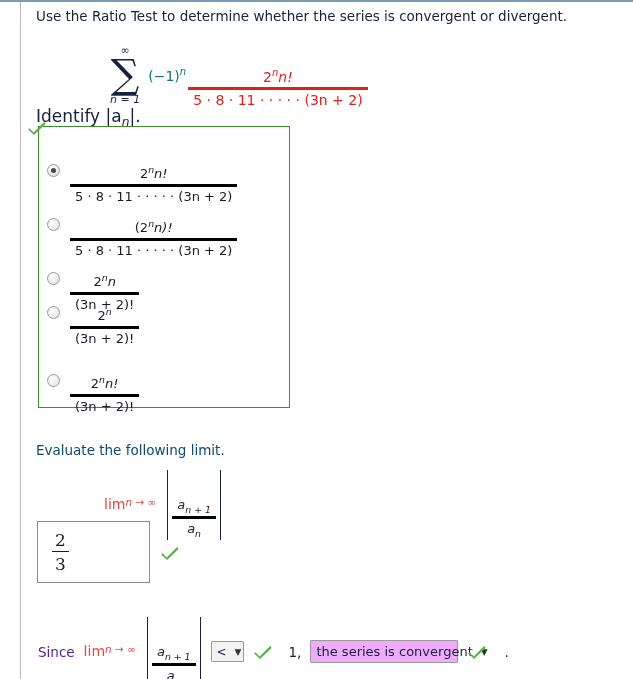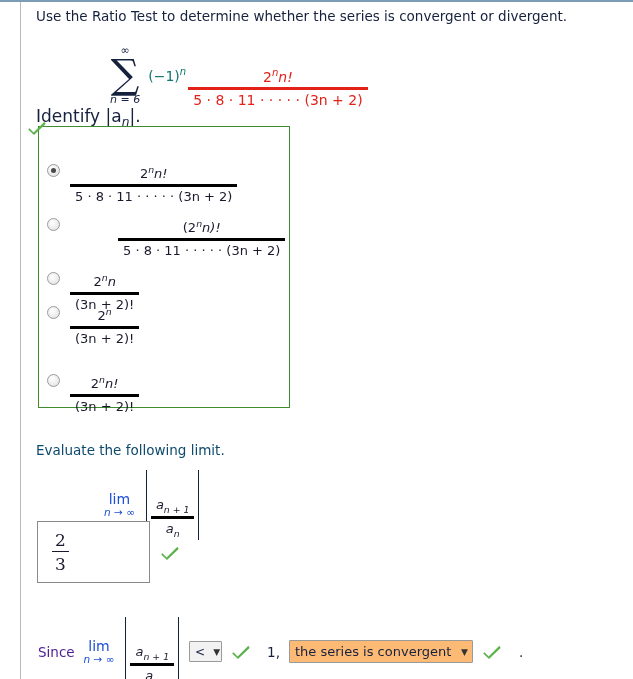--- a/index.html
+++ b/index.html
@@ -153,24 +153,24 @@
   }
   .limit-expr {
     position: absolute;
     left: 104px; top: 470px;
     display: flex;
     align-items: center;
     white-space: nowrap;
   }
   .lim-stack {
     display: inline-flex;
-    flex-direction: column;
-    align-items: center;
+    flex-direction: row;
+    align-items: flex-start;
     line-height: 1.05;
-    color: #1d4ed8;
+    color: #ef4444;
     margin-right: 7px;
   }
   .lim-stack .lw { font-size: 14px; }
   .lim-stack .lsub { font-size: 10.5px; }
   .abs-bars {
     display: inline-flex;
     align-items: stretch;
     justify-content: flex-end;
   }
   .bar {
@@ -222,44 +222,44 @@
     border: 1px solid #9a9a9a;
     border-radius: 1px;
     padding: 2px 4px 2px 5px;
     display: inline-flex;
     align-items: center;
     box-sizing: border-box;
   }
   .sel .caret { margin-left: 8px; font-size: 9px; color: #333; }
   .sel-op { width: 33px; height: 21px; justify-content: space-between; margin-left: 6px; }
   .sel-conv {
-    background: #fdba74;
+    background: #f0abfc;
     height: 23px;
-    width: 184px;
+    width: 148px;
     justify-content: space-between;
     margin-left: 0;
     font-size: 13px;
   }
   .one-comma { font-size: 13.5px; color: #16213e; margin: 0 9px 0 16px; }
   .period { font-size: 13.5px; color: #16213e; margin-left: 17px; }
   .gap-l { margin-left: 9px; }
 </style>
 </head>
 <body>
 
 <div class="top-rule"></div>
 <div class="left-rule"></div>
 
 <div class="q-prompt">Use the Ratio Test to determine whether the series is convergent or divergent.</div>
 
 <div class="series">
   <span class="sigma-stack">
     <span class="lim-top">∞</span>
     <span class="sig">∑</span>
-    <span class="lim-bot ital">n = 6</span>
+    <span class="lim-bot ital">n = 1</span>
   </span>
   <span class="neg1"><span>(−1)</span><sup class="ex">n</sup></span>
   <span class="frac redline">
     <span class="num red"><span>2</span><sup class="ex">n</sup><span class="ital">n!</span></span>
     <span class="den red">5 · 8 · 11 · · · · · (3n + 2)</span>
   </span>
 </div>
 
 <div class="identify">
   <span>Identify |a</span><sub class="ix">n</sub><span>|.</span>
@@ -268,21 +268,21 @@
 <div class="options-box">
 
   <div class="option-row" style="top:10px;">
     <span class="radio checked"></span>
     <span class="frac">
       <span class="num"><span>2</span><sup class="ex">n</sup><span class="ital">n!</span></span>
       <span class="den">5 · 8 · 11 · · · · · (3n + 2)</span>
     </span>
   </div>
 
-  <div class="option-row" style="top:64px;gap:48px;">
+  <div class="option-row" style="top:64px;">
     <span class="radio"></span>
     <span class="frac">
       <span class="num"><span>(2</span><sup class="ex">n</sup><span class="ital">n)!</span></span>
       <span class="den">5 · 8 · 11 · · · · · (3n + 2)</span>
     </span>
   </div>
 
   <div class="option-row" style="top:118px;">
     <span class="radio"></span>
     <span class="frac">

